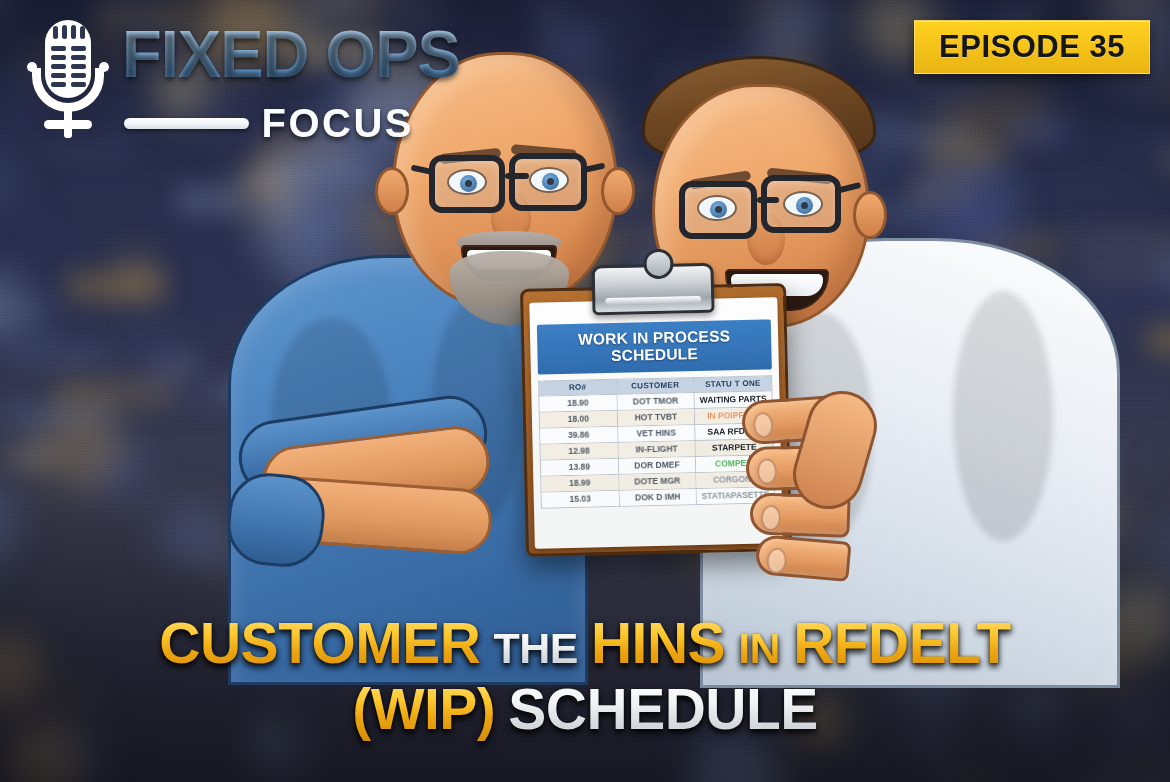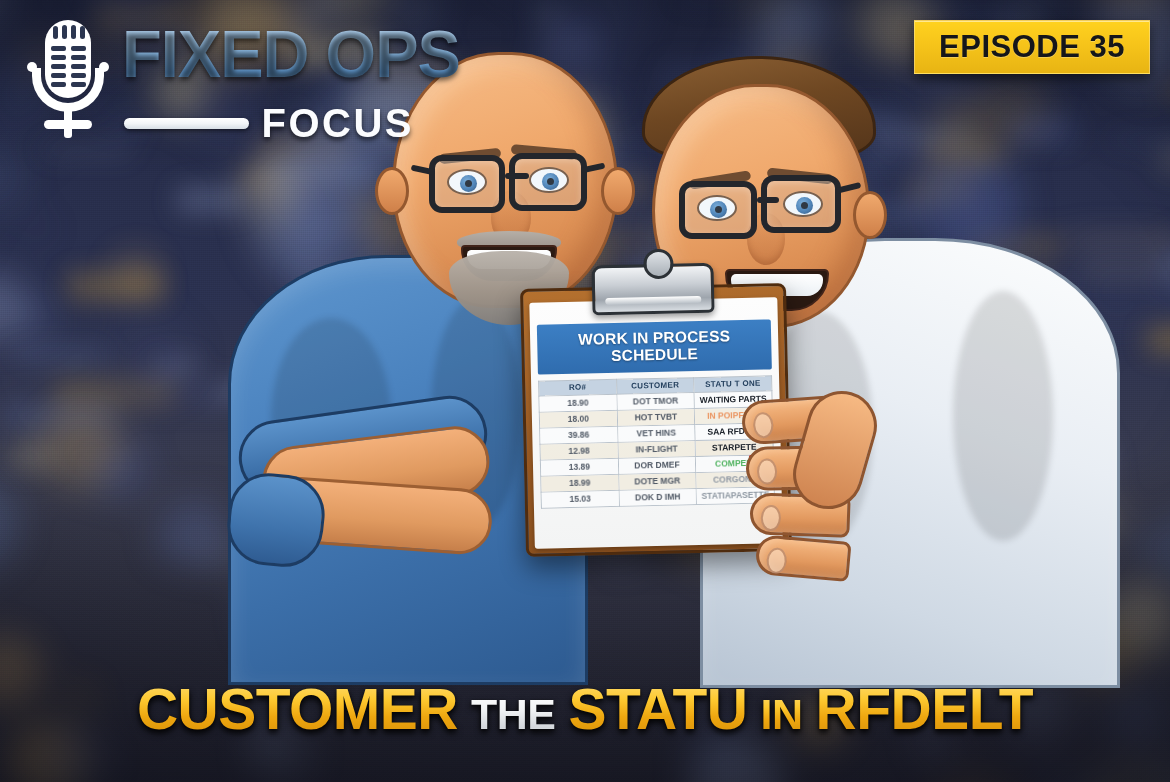--- a/index.html
+++ b/index.html
@@ -871,16 +871,17 @@
         <span class="logo-sub">FOCUS</span>
       </div>
     </div>
   </div>
 
   <div class="episode-badge">
     <span>EPISODE 35</span>
   </div>
 
   <div class="titleblock">
-    <div class="tl1"><span class="w-gold">CUSTOMER</span><span class="sp"></span><span class="w-white w-sm">THE</span><span class="sp"></span><span class="w-gold">STATU</span><span class="sp"></span><span class="w-gold w-sm">IN</span><span class="sp"></span><span class="w-gold">RFDELT</span></div>
+    <div class="tl1"><span class="w-gold">CUSTOMER</span><span class="sp"></span><span class="w-white w-sm">THE</span><span class="sp"></span><span class="w-gold">HINS</span><span class="sp"></span><span class="w-gold w-sm">IN</span><span class="sp"></span><span class="w-gold">RFDELT</span></div>
+    <div class="tl2"><span class="w-gold">(WIP)</span><span class="sp"></span><span class="w-white">SCHEDULE</span></div>
   </div>
 
 </div>
 
 </body></html>

